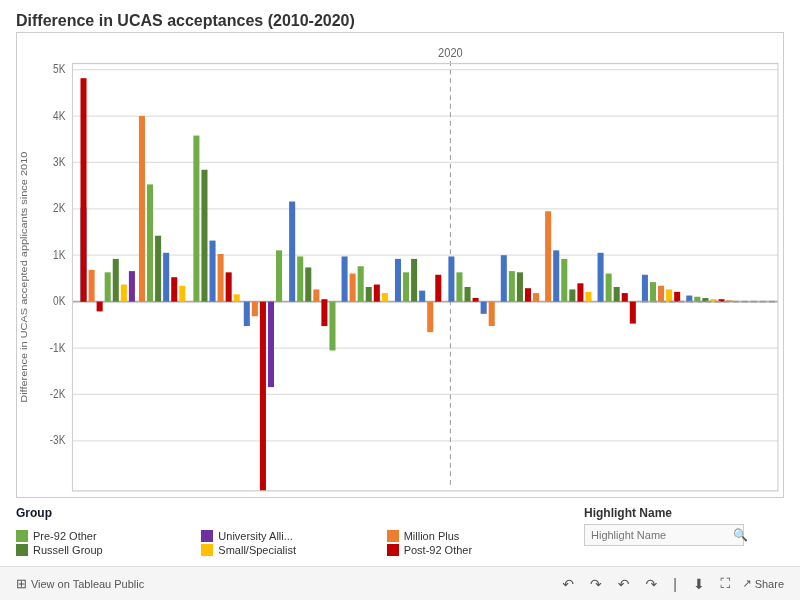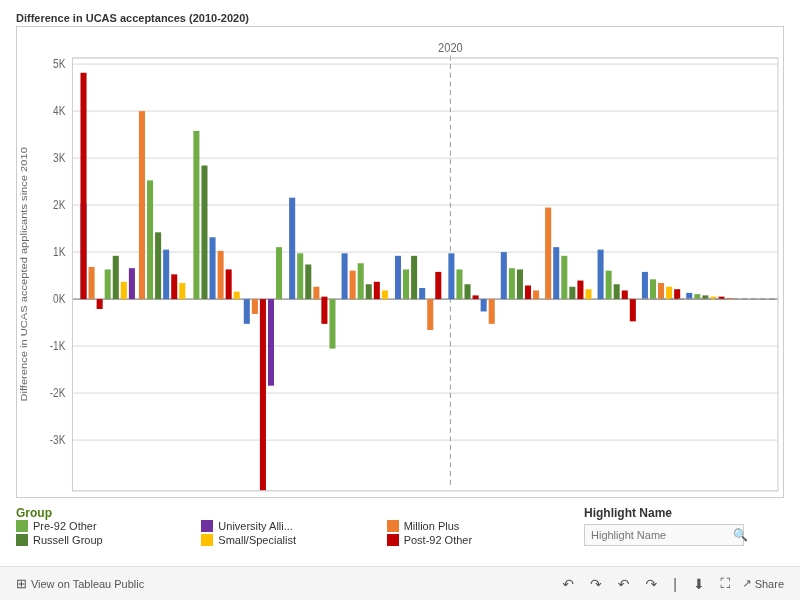--- a/index.html
+++ b/index.html
@@ -12,21 +12,21 @@
       position: relative;
     }
     .container {
       width: 800px;
       height: 600px;
       display: flex;
       flex-direction: column;
       padding: 12px 16px 0 16px;
     }
     .title {
-      font-size: 11px;
+      font-size: 16px;
       font-weight: bold;
       color: #333;
       margin-bottom: 2px;
     }
     .subtitle {
       font-size: 11px;
       color: #666;
       margin-bottom: 6px;
     }
     .chart-area {
@@ -42,22 +42,22 @@
       padding: 8px 0 4px 0;
       align-items: flex-start;
       min-height: 68px;
     }
     .legend {
       flex: 1;
     }
     .legend-title {
       font-size: 12px;
       font-weight: bold;
-      color: #4d7c0f;
-      margin-bottom: 0;
+      color: #0f172a;
+      margin-bottom: 10px;
     }
     .legend-items {
       display: grid;
       grid-template-columns: 1fr 1fr 1fr;
       gap: 2px 8px;
     }
     .legend-item {
       display: flex;
       align-items: center;
       font-size: 11px;

